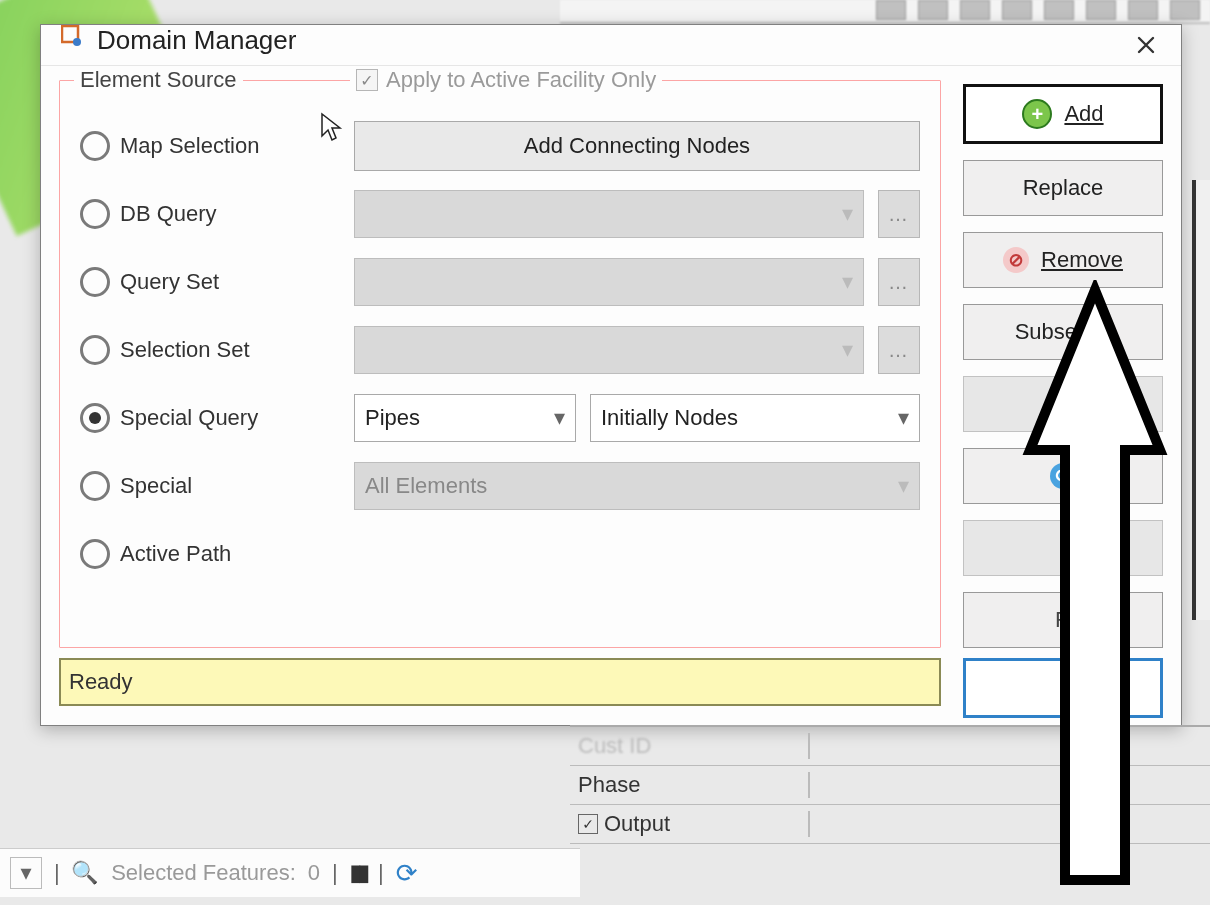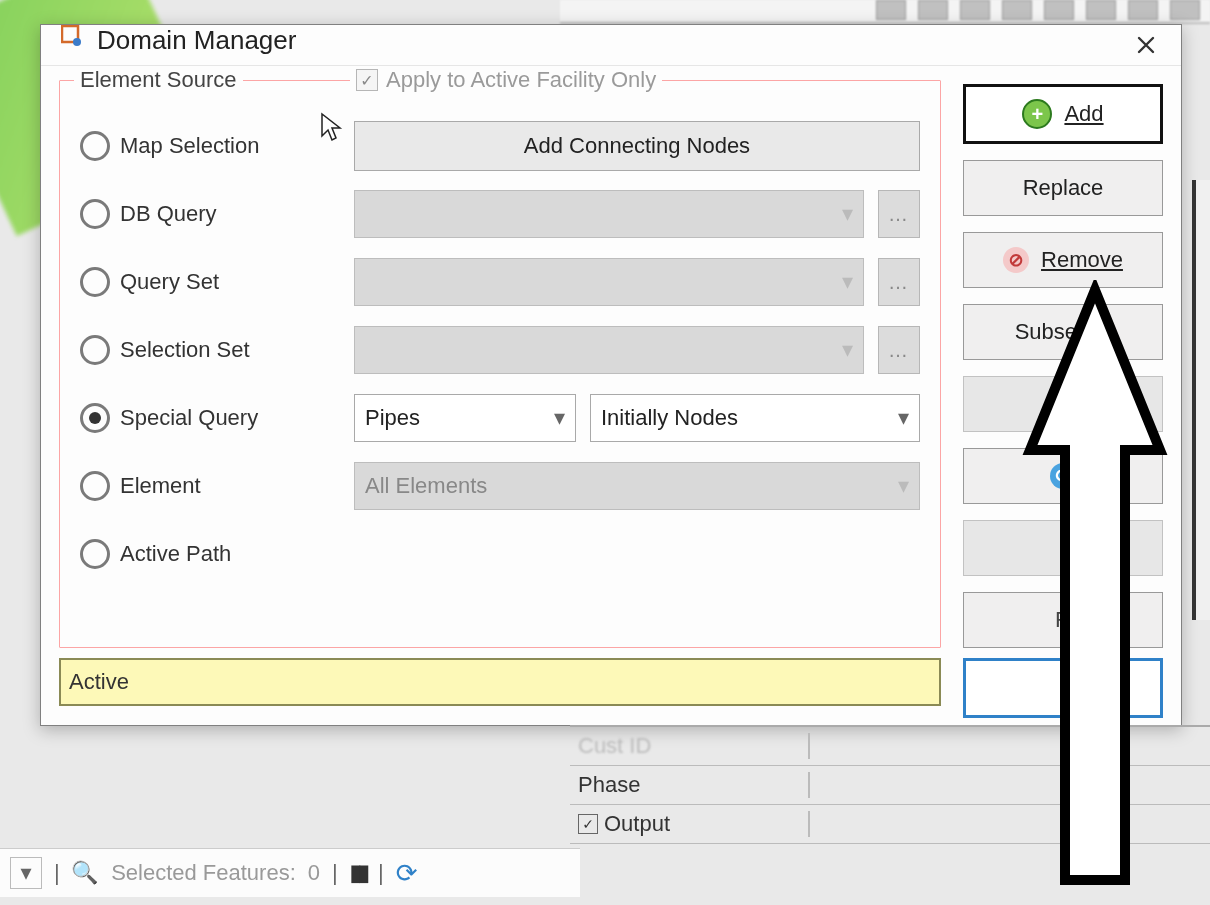--- a/index.html
+++ b/index.html
@@ -413,21 +413,21 @@
             <div class="combo" style="flex:1">
               <span>Initially Nodes</span>
               <span class="caret">▾</span>
             </div>
           </div>
         </div>
 
         <div class="row">
           <label class="radio-wrap">
             <span class="radio"></span>
-            <span>Element</span>
+            <span>Special</span>
           </label>
           <div class="ctl-area">
             <div class="combo disabled" style="flex:1">
               <span>All Elements</span>
               <span class="caret">▾</span>
             </div>
           </div>
         </div>
 
         <div class="row">
@@ -463,21 +463,21 @@
       <div class="act-btn blank"></div>
       <div class="act-btn" style="color:#444">
         <span>R</span>
       </div>
     </div>
 
   </div>
 
   <div class="dlg-status-row">
     <div class="dlg-status">
-      <span>Active</span>
+      <span>Ready</span>
     </div>
     <div style="width:200px; display:flex;">
       <div class="act-btn close-btn" style="flex:1"></div>
     </div>
   </div>
 
 </div>
 
 <div class="props-panel">
   <div class="prow">

